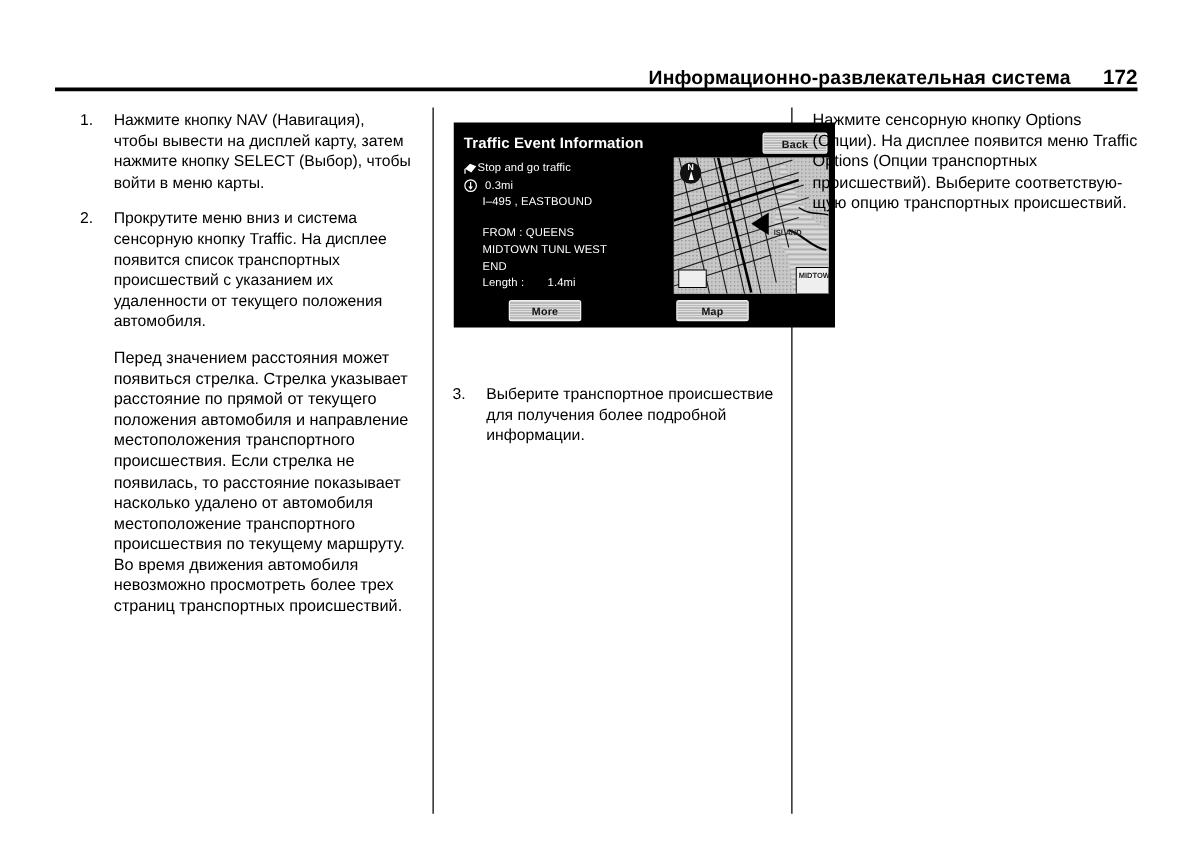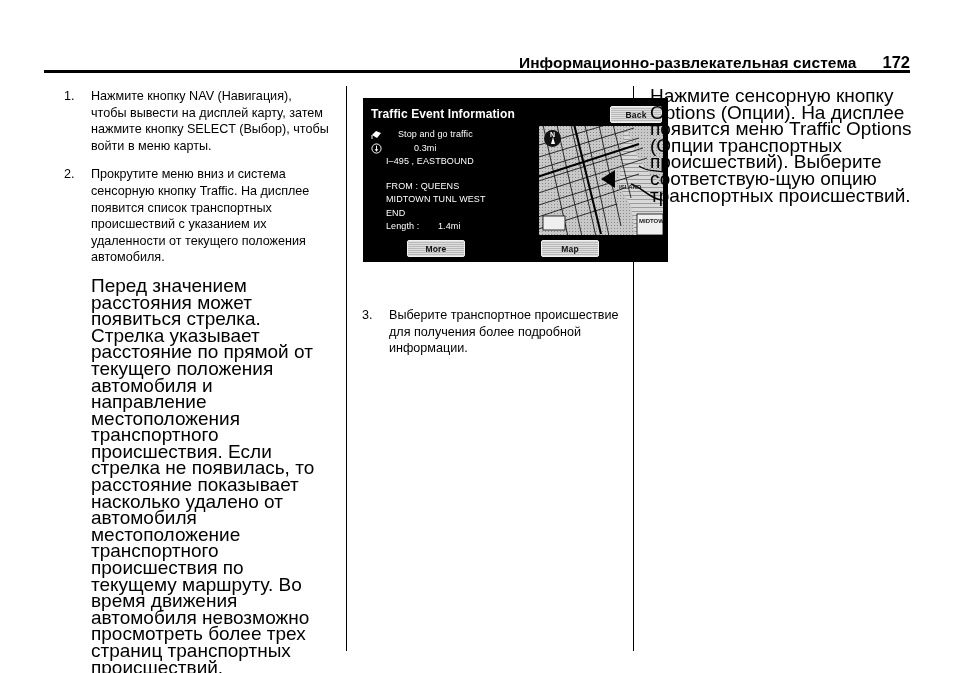--- a/index.html
+++ b/index.html
@@ -79,21 +79,21 @@
     flex: 0 0 27px;
     font-size: 12.6px;
     line-height: 16.6px;
   }
   .numitem .txt {
     flex: 1;
     font-size: 12.6px;
     line-height: 16.6px;
   }
   .para {
-    font-size: 19px;
+    font-size: 13px;
     line-height: 16.6px;
     margin: 0 0 12px 27px;
   }
   .col-right .para {
     margin-left: 0;
   }
   .para.tight { margin-bottom: 0; }
   .para b { font-weight: bold; }
 
   
@@ -146,21 +146,21 @@
     top: 30px;
     width: 118px;
     color: #fff;
     font-size: 9px;
     line-height: 13.5px;
     letter-spacing: 0.1px;
   }
   .ns-row {
     display: flex;
     align-items: center;
-    gap: 16px;
+    gap: 0;
     white-space: nowrap;
   }
   .ns-row .ns-ico {
     flex: 0 0 12px;
     width: 12px;
     height: 12px;
     display: flex;
     align-items: center;
     justify-content: center;
   }
@@ -270,21 +270,21 @@
         <span>Stop and go traffic</span>
       </div>
       <div class="ns-row">
         <span class="ns-ico">
           <svg width="11" height="11" viewBox="0 0 11 11">
             <circle cx="5.5" cy="5.5" r="4.6" fill="none" stroke="#fff" stroke-width="1"></circle>
             <line x1="5.5" y1="2.6" x2="5.5" y2="8" stroke="#fff" stroke-width="1"></line>
             <polygon points="5.5,8.8 3.6,6.2 7.4,6.2" fill="#fff"></polygon>
           </svg>
         </span>
-        <span style="margin-left:16px">0.3mi</span>
+        <span style="margin-left:6px">0.3mi</span>
       </div>
       <div class="ns-line">I–495 , EASTBOUND</div>
       <div class="ns-gap"></div>
       <div class="ns-line">FROM : QUEENS</div>
       <div class="ns-line">MIDTOWN TUNL WEST</div>
       <div class="ns-line">END</div>
       <div class="ns-lenrow">
         <span class="lbl">Length :</span>
         <span>1.4mi</span>
       </div>

